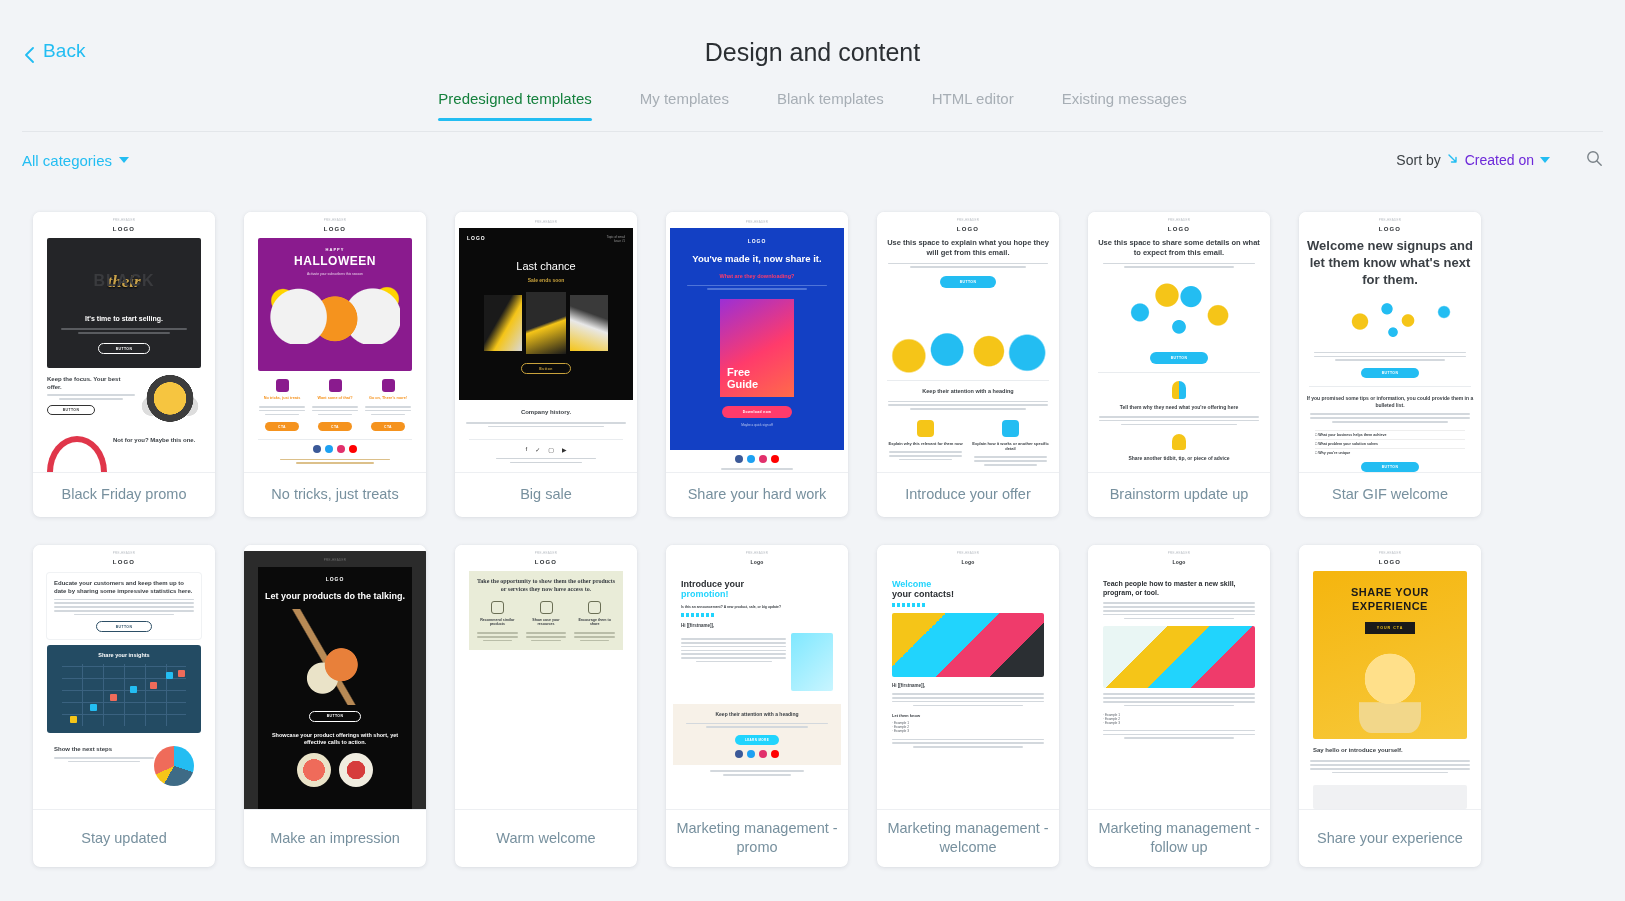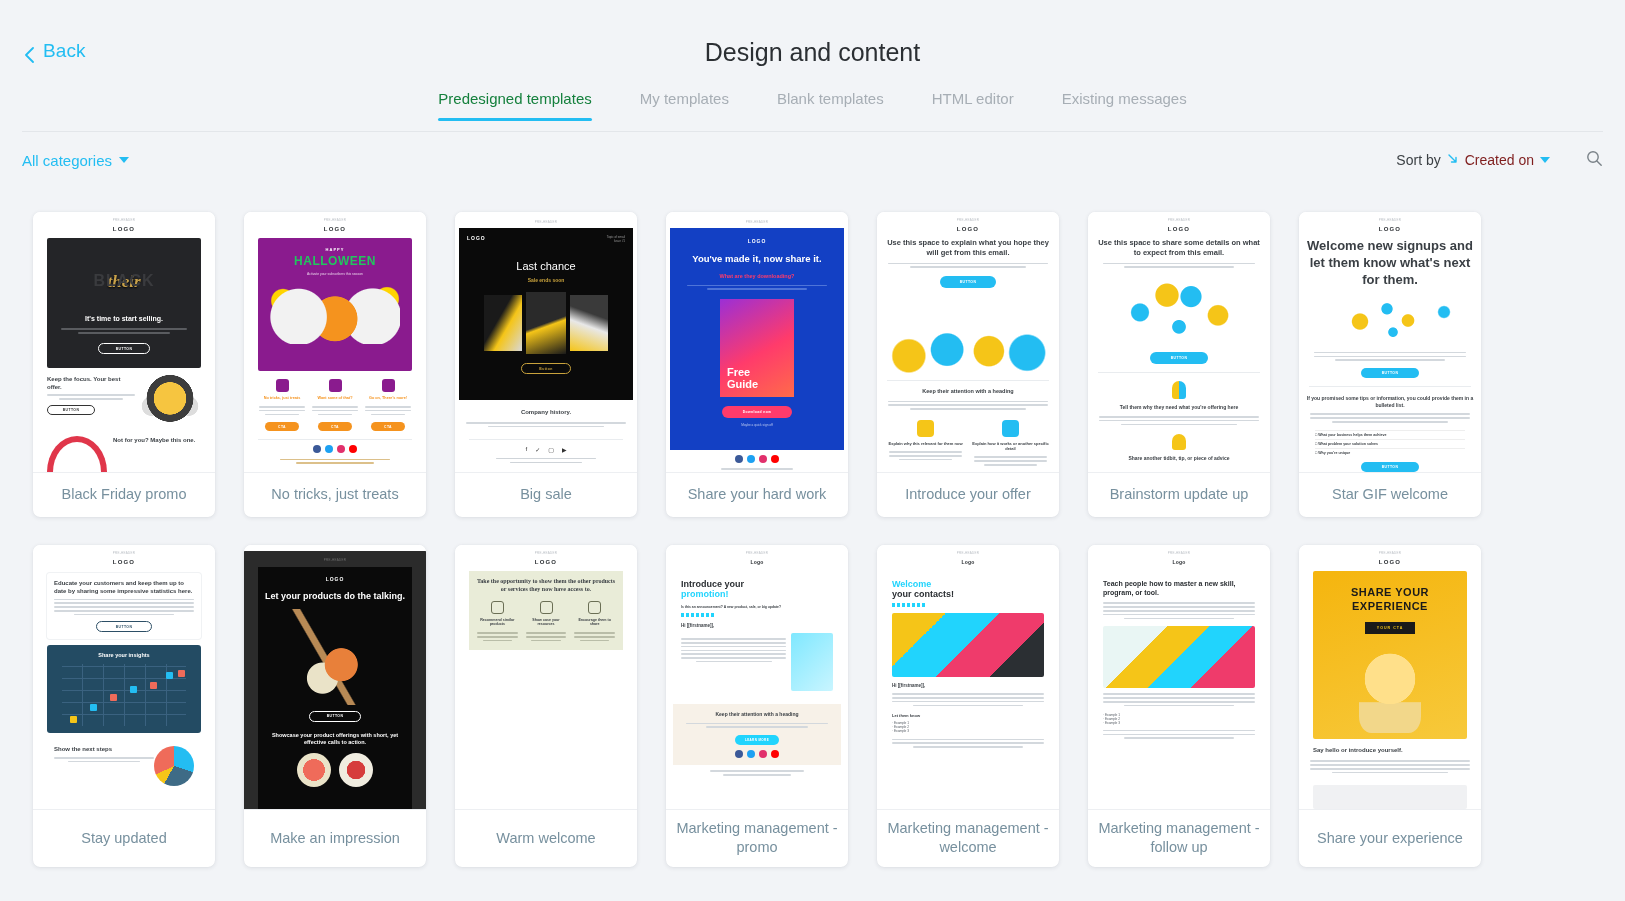--- a/index.html
+++ b/index.html
@@ -51,21 +51,21 @@
   }
   .categories {
     display: flex; align-items: center; gap: 7px;
     color: #23bdf2; font-size: 15px; cursor: pointer;
   }
   .caret { width: 0; height: 0; border-left: 5px solid transparent;
            border-right: 5px solid transparent; border-top: 6px solid #23bdf2; }
   .sort-area { display: flex; align-items: center; gap: 36px; }
   .sortby { display: flex; align-items: center; gap: 6px; font-size: 14px; color: #3c4145; }
   .sort-dir { color: #23bdf2; font-size: 13px; line-height: 1; }
-  .sort-val { color: #7f1d1d; font-size: 14px; cursor: pointer; }
+  .sort-val { color: #6d28d9; font-size: 14px; cursor: pointer; }
   .search-icon { cursor: pointer; display: block; }
 
   
   .grid-scroll {
     position: absolute; left: 0; right: 0; top: 204px; bottom: 0;
     overflow: hidden;
   }
   .grid {
     display: grid;
     grid-template-columns: repeat(7, 182px);
@@ -210,21 +210,21 @@
           </div>
           <div class="card-label">Black Friday promo</div>
         </div>
         <div class="card card-row1">
           <div class="thumb">
             <div class="thumb-inner">
               <div class="preheader">PRE-HEADER</div>
               <div class="logo-txt">LOGO</div>
               <div class="hero" style="background:#8a1b8e;height:133px;padding-top:9px;display:flex;flex-direction:column;align-items:center;">
                 <div style="color:#fff;font-size:4px;letter-spacing:1px;font-weight:bold;">HAPPY</div>
-                <div style="color:#22c55e;font-size:12px;font-weight:bold;letter-spacing:.5px;margin-top:2px;">HALLOWEEN</div>
+                <div style="color:#ffffff;font-size:12px;font-weight:bold;letter-spacing:.5px;margin-top:2px;">HALLOWEEN</div>
                 <div style="color:#e8cfe9;font-size:3.4px;margin-top:4px;">Activate your subscribers this season</div>
                 <div style="margin-top:8px;width:130px;height:60px;background:radial-gradient(circle at 22% 55%,#f2f2f2 0 26%,transparent 27%),radial-gradient(circle at 50% 58%,#f5931e 0 30%,transparent 31%),radial-gradient(circle at 79% 55%,#f2f2f2 0 26%,transparent 27%),radial-gradient(circle at 10% 28%,#ffd400 0 9%,transparent 10%),radial-gradient(circle at 90% 25%,#ffd400 0 9%,transparent 10%);"></div>
               </div>
               <div style="display:flex;width:154px;margin-top:8px;gap:5px;">
                 <div style="flex:1;display:flex;flex-direction:column;align-items:center;">
                   <div style="width:13px;height:13px;border-radius:3px;background:#8a1b8e;"></div>
                   <div class="headline" style="color:#f5931e;font-size:3.8px;margin-top:4px;">No tricks,
 just treats</div>
                   <div style="width:96%;margin:3px auto 0;">
                     <div style="height:1.6px;background:#d3d8dd;border-radius:1px;margin:2.2px auto;width:100%;"></div>

